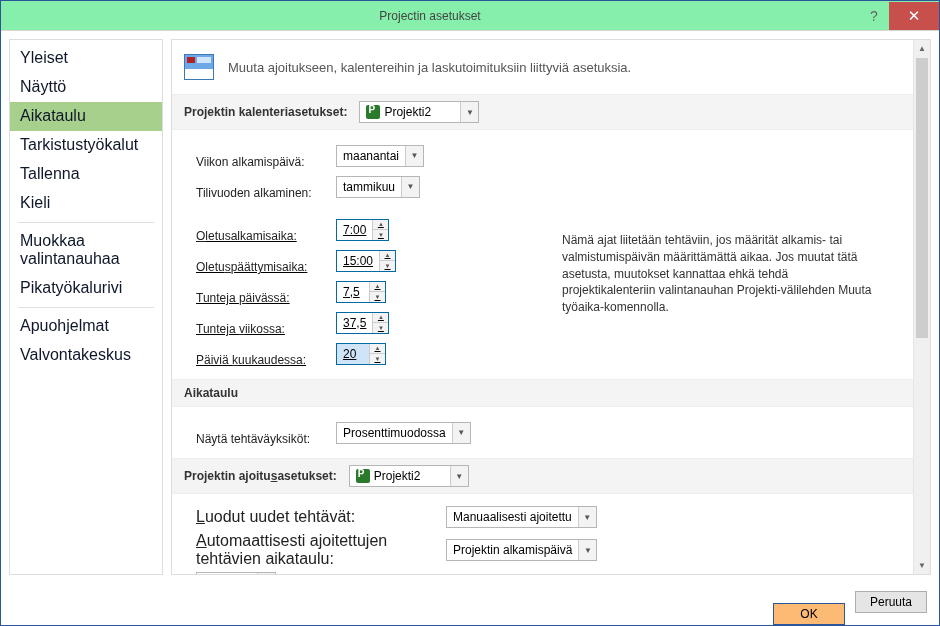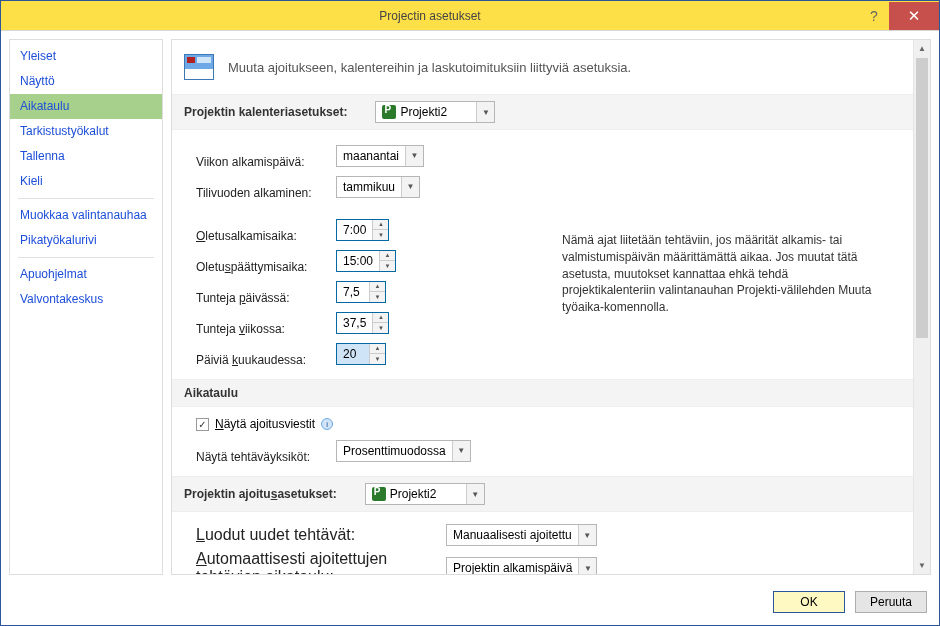--- a/index.html
+++ b/index.html
@@ -1,43 +1,43 @@
 <!DOCTYPE html>
 <html><head>
 <meta charset="utf-8">
 <style>
 * { box-sizing: border-box; font-family: "Segoe UI", Tahoma, sans-serif; }
 body { margin: 0; background: #fff; width: 940px; height: 626px; overflow: hidden; border: 1px solid #2b579a; }
 
-.titlebar { height: 30px; background: #fde047; border-bottom: 1px solid #d6d6d6; display: flex; align-items: center; position: relative; }
+.titlebar { height: 30px; background: #86efac; border-bottom: 1px solid #d6d6d6; display: flex; align-items: center; position: relative; }
 .titlebar .title { flex: 1; text-align: center; font-size: 12px; color: #444; }
 .titlebar .help-btn { width: 30px; height: 28px; display: flex; align-items: center; justify-content: center; font-size: 14px; color: #666; }
 .titlebar .close-btn { width: 50px; height: 28px; background: #c8504c; display: flex; align-items: center; justify-content: center; color: #fff; font-size: 15px; font-weight: 400; }
 
 .dialog-body { display: flex; height: 552px; padding: 8px; gap: 8px; }
 .sidebar { width: 154px; border: 1px solid #ddd; background: #fff; padding: 4px 0; }
-.sidebar-item { padding: 5px 10px; font-size: 12px; color: #1d4ed8; cursor: pointer; border-bottom: 1px solid transparent; }
+.sidebar-item { padding: 5px 10px; font-size: 16px; color: #0f172a; cursor: pointer; border-bottom: 1px solid transparent; }
 .sidebar-item.selected { background: #a8d08d; }
 .sidebar-sep { border-top: 1px solid #e0e0e0; margin: 4px 8px; }
 
 .content { flex: 1; border: 1px solid #ddd; display: flex; flex-direction: column; position: relative; }
 .content-inner { flex: 1; overflow-y: auto; overflow-x: hidden; padding: 0; position: relative; }
 .scrollbar-track { position: absolute; right: 0; top: 0; bottom: 0; width: 17px; background: #f0f0f0; border-left: 1px solid #e5e5e5; }
 .scrollbar-thumb { position: absolute; left: 2px; right: 2px; top: 18px; height: 280px; background: #cdcdcd; }
 .scrollbar-arrow { position: absolute; left: 0; right: 0; height: 17px; display:flex; align-items:center; justify-content:center; font-size:8px; color:#666; }
 .scrollbar-arrow.up { top: 0; }
 .scrollbar-arrow.down { bottom: 0; }
 
 .banner { display: flex; align-items: center; gap: 14px; padding: 14px 22px 14px 12px; margin-right: 17px; }
 .banner-icon { width: 30px; height: 26px; background: linear-gradient(#6ea8e6 0 60%, #fff 60%); border: 1px solid #3b78b5; position: relative; }
 .banner-icon::before { content:""; position:absolute; left:2px; top:2px; width:8px; height:6px; background:#b02222; }
 .banner-icon::after { content:""; position:absolute; left:12px; top:2px; right:2px; height:6px; background:#cee4f7; }
 .banner-text { font-size: 13px; color: #555; }
 
-.section-head { background: #f4f4f4; border-top: 1px solid #eee; border-bottom: 1px solid #eee; padding: 6px 12px; margin-right: 17px; display: flex; align-items: center; gap: 28px; }
+.section-head { background: #f4f4f4; border-top: 1px solid #eee; border-bottom: 1px solid #eee; padding: 6px 12px; margin-right: 17px; display: flex; align-items: center; gap: 12px; }
 .section-head-plain { padding: 6px 12px; margin-right: 17px; background: #f4f4f4; border-top: 1px solid #eee; border-bottom: 1px solid #eee; font-weight: 700; font-size: 12px; color: #333; }
 .section-head .label { font-weight: 700; font-size: 12px; color: #333; }
 
 .form-area { padding: 8px 0 8px 24px; margin-right: 17px; }
 .form-row { display: flex; align-items: center; gap: 10px; margin: 4px 0; }
 .form-row .lbl { width: 130px; font-size: 12px; color: #222; margin-top: 13px; }
 .form-row .lbl-wide { width: 240px; font-size: 16px; color: #222; }
 .form-row .lbl u { text-decoration: underline; }
 
 .select-ctrl { display: inline-flex; height: 22px; border: 1px solid #b6b6b6; background: #fff; align-items: center; font-size: 12px; }
@@ -58,21 +58,21 @@
 .chk { width:13px; height:13px; border:1px solid #999; background:#fff; display:flex; align-items:center; justify-content:center; font-size:10px; color:#333; }
 .chk.disabled { border-color:#ccc; color:#bbb; }
 .chk.ck::after { content:"✓"; }
 .info-icon { width:12px; height:12px; border-radius:50%; background:#cfe4f7; border:1px solid #6ea8e6; display:inline-flex; align-items:center; justify-content:center; font-size:8px; color:#2b579a; }
 
 .hint-text { position:absolute; left: 390px; top: 16px; width: 310px; font-size:12px; color:#333; line-height:1.4; }
 .form-area.rel { position: relative; }
 
 .buttons { display:flex; justify-content:flex-end; gap:10px; padding: 8px 12px; }
 .btn { min-width: 72px; height: 22px; border:1px solid #adadad; background:#e5e5e5; font-size:12px; display:flex; align-items:center; justify-content:center; cursor:pointer; }
-.btn.primary { border:1px solid #2b579a; background:#fef9c3; }
+.btn.primary { border:1px solid #2b579a; background:#fdba74;margin-top:12px; }
 </style>
 </head>
 <body>
 
 <div class="titlebar">
   <div class="title">Projectin asetukset</div>
   <div class="help-btn">?</div>
   <div class="close-btn">✕</div>
 </div>
 
@@ -121,21 +121,21 @@
         </div>
         <div class="form-row">
           <span class="lbl">Tilivuoden alkaminen:</span>
           <div class="select-ctrl">
               <span class="sel-val">tammikuu</span>
               <span class="sel-btn">▼</span>
             </div>
         </div>
       </div>
 
-      <div class="form-area rel" style="padding-top:0;">
+      <div class="form-area rel" style="padding-top:0;text-decoration:underline;">
         <div class="form-row">
           <span class="lbl"><u>O</u>letusalkamisaika:</span>
           <div class="num-ctrl">
               <span class="num-val">7:00</span>
               <div class="spin">
                 <div>▲</div>
                 <div>▼</div>
               </div>
             </div>
         </div>
@@ -178,25 +178,20 @@
                 <div>▼</div>
               </div>
             </div>
         </div>
         <div class="hint-text">Nämä ajat liitetään tehtäviin, jos määrität alkamis- tai valmistumispäivän määrittämättä aikaa. Jos muutat tätä asetusta, muutokset kannattaa ehkä tehdä projektikalenteriin valintanauhan Projekti-välilehden Muuta työaika-komennolla.</div>
       </div>
 
       <div class="section-head-plain">Aikataulu</div>
 
       <div class="form-area">
-        <div class="check-row">
-          <span class="chk ck"></span>
-          <span><u>N</u>äytä ajoitusviestit</span>
-          <span class="info-icon">i</span>
-        </div>
         <div class="form-row">
           <span class="lbl">Näytä tehtäväyksiköt:</span>
           <div class="select-ctrl">
               <span class="sel-val" style="min-width:110px">Prosenttimuodossa</span>
               <span class="sel-btn">▼</span>
             </div>
         </div>
       </div>
 
       <div class="section-head">

